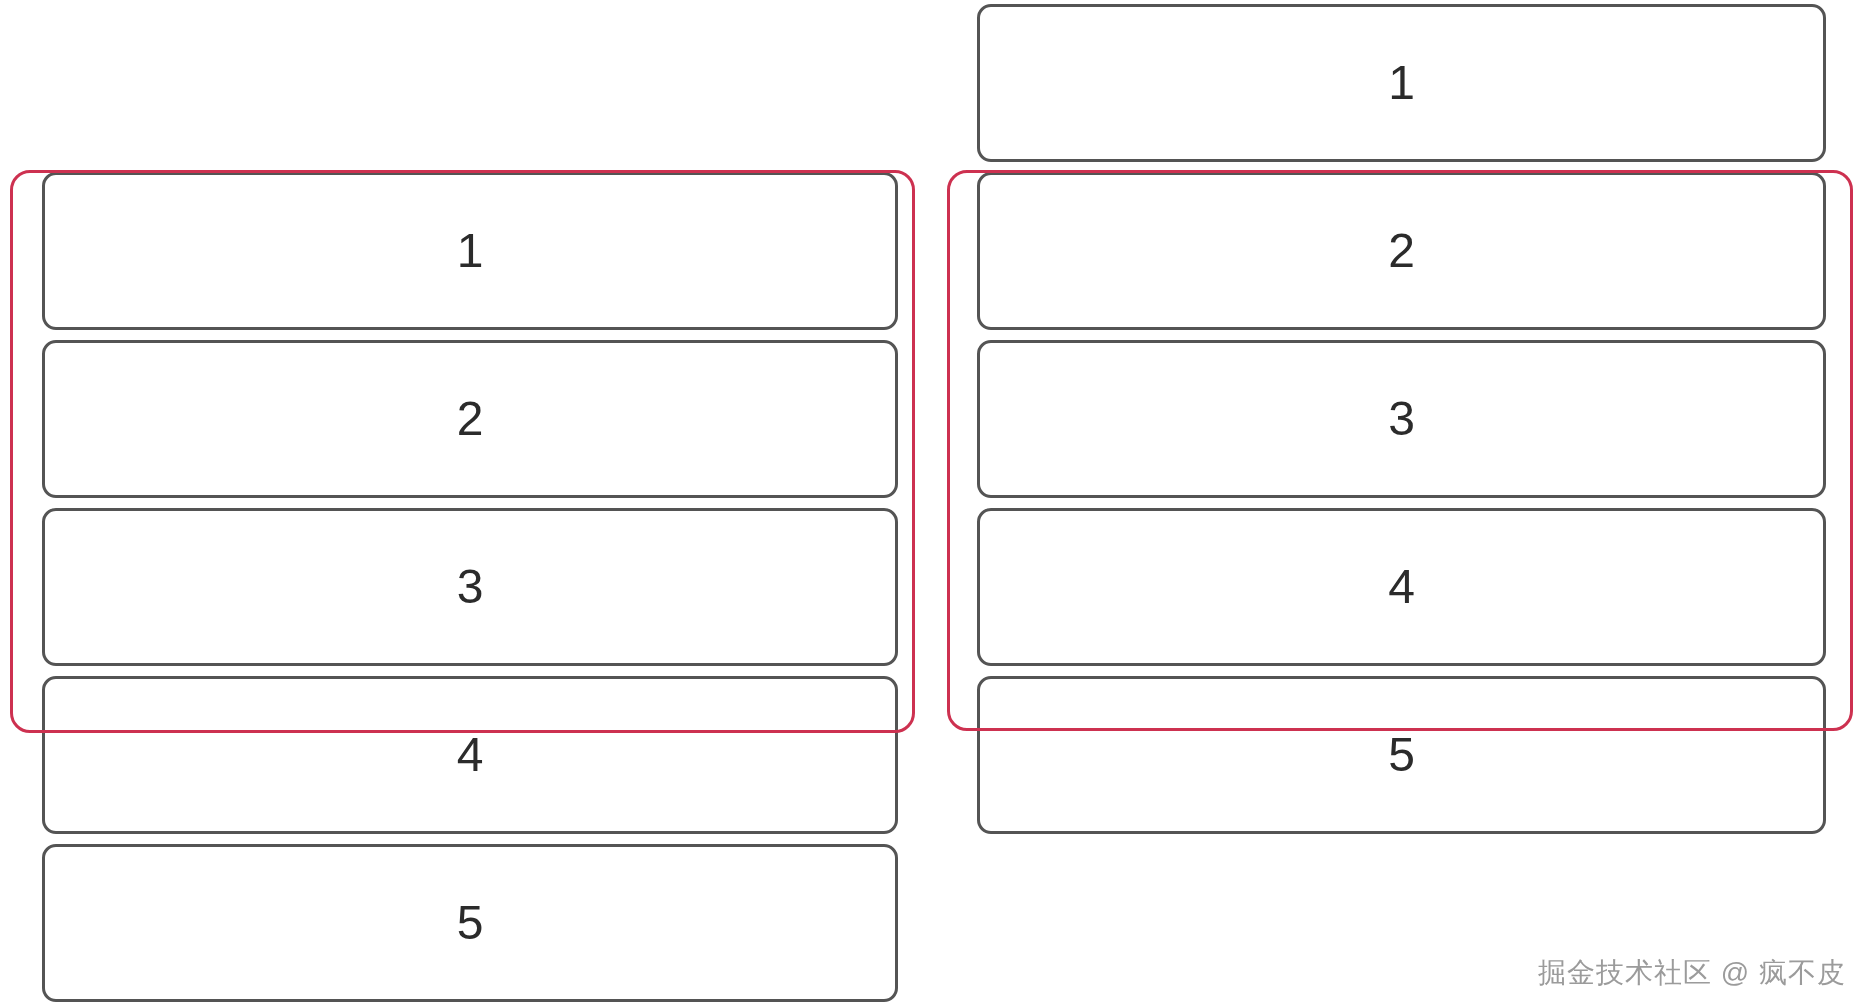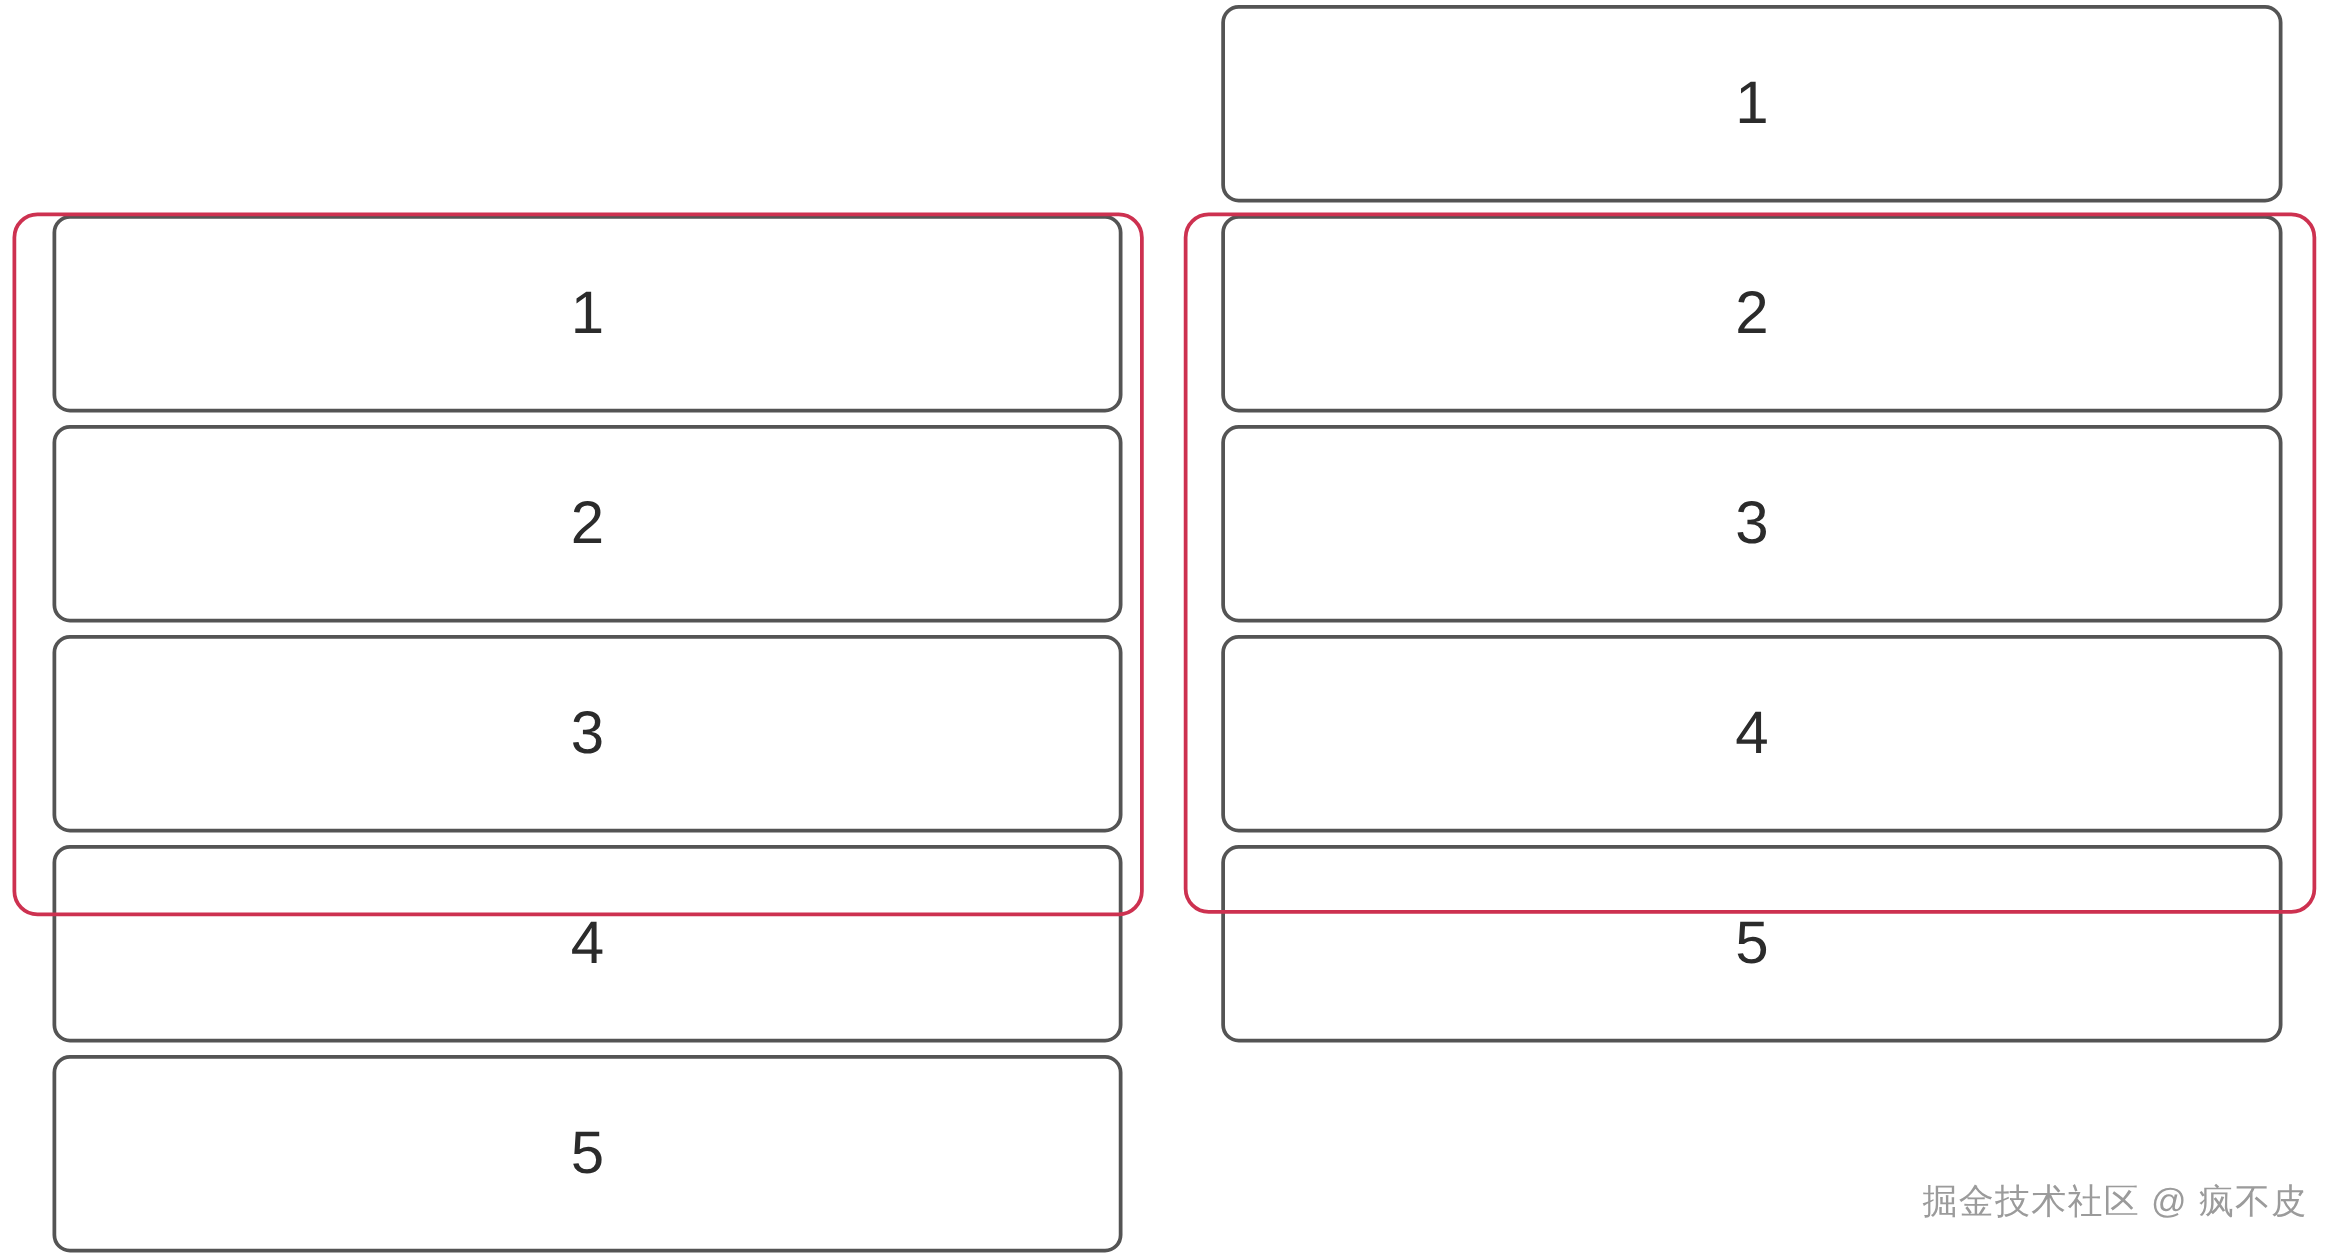--- a/index.html
+++ b/index.html
@@ -45,21 +45,21 @@
     border-radius: 20px;
     background: transparent;
     z-index: 10;
     pointer-events: none;
   }
   .viewport-left  { left: 10px;  top: 170px; width: 905px; height: 563px; }
   .viewport-right { left: 947px; top: 170px; width: 906px; height: 561px; }
   .watermark {
     position: absolute;
     right: 20px;
-    bottom: 28px;
+    bottom: 16px;
     font-size: 28px;
     letter-spacing: 1px;
     color: #9b9b9b;
     text-shadow: 1px 1px 0 #ffffff;
     z-index: 20;
     white-space: nowrap;
   }
 </style>
 </head>
 <body>

